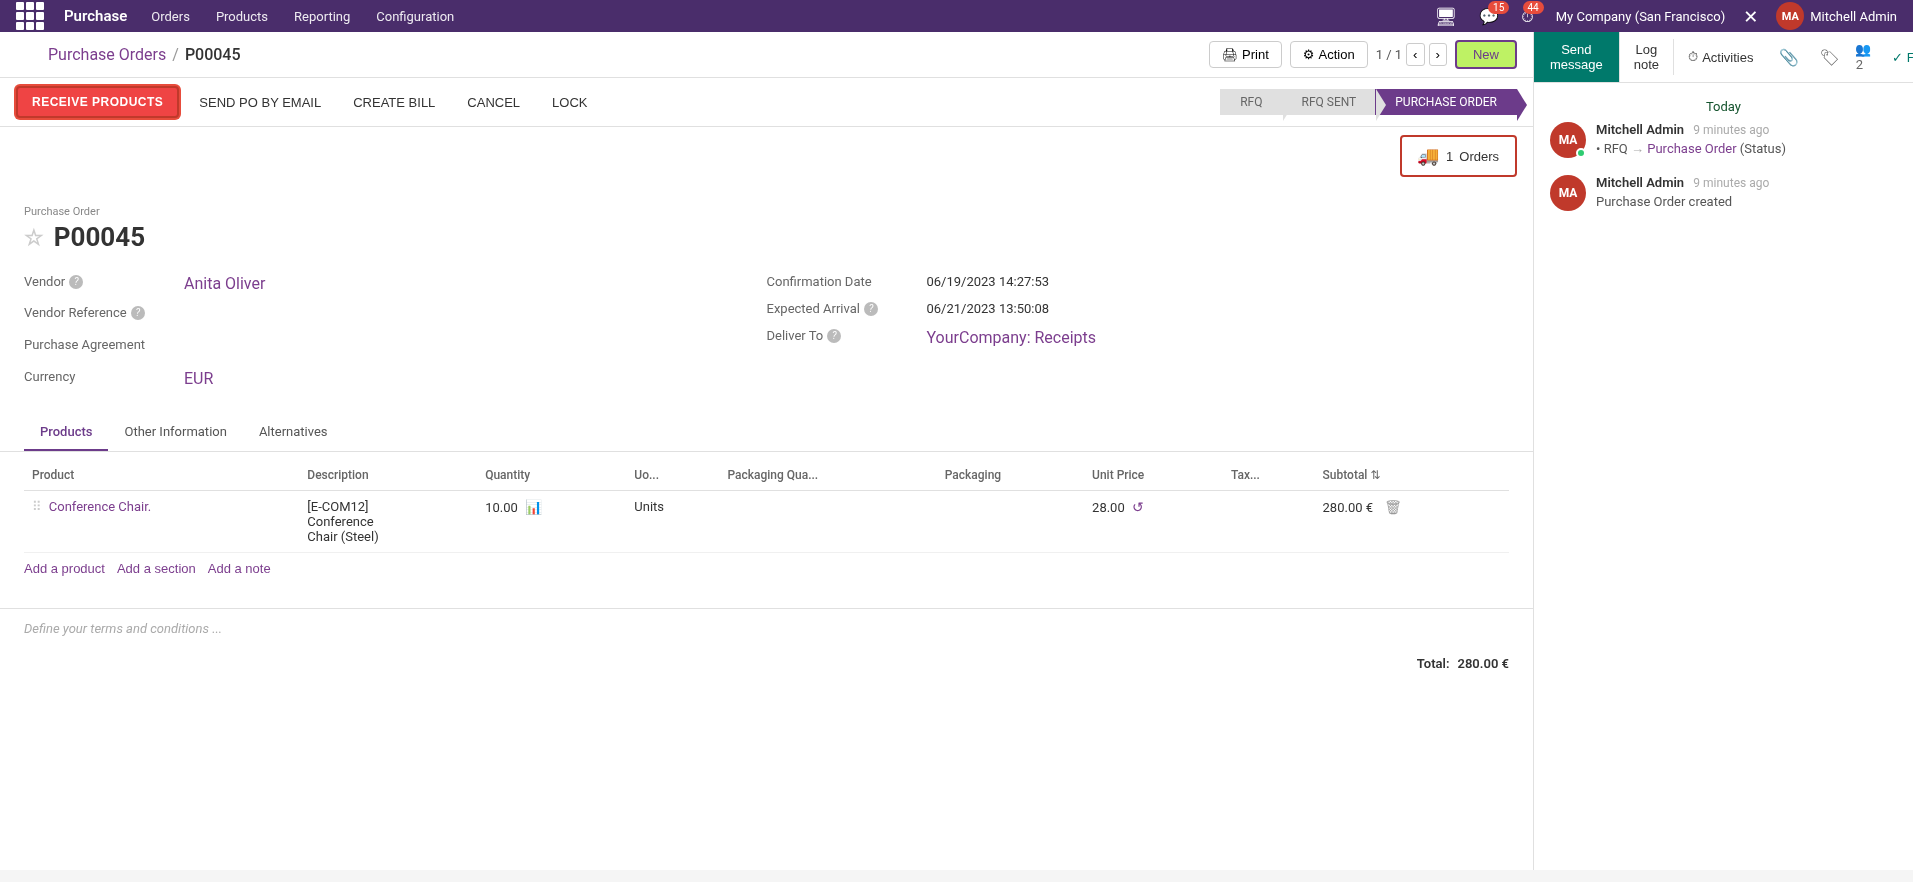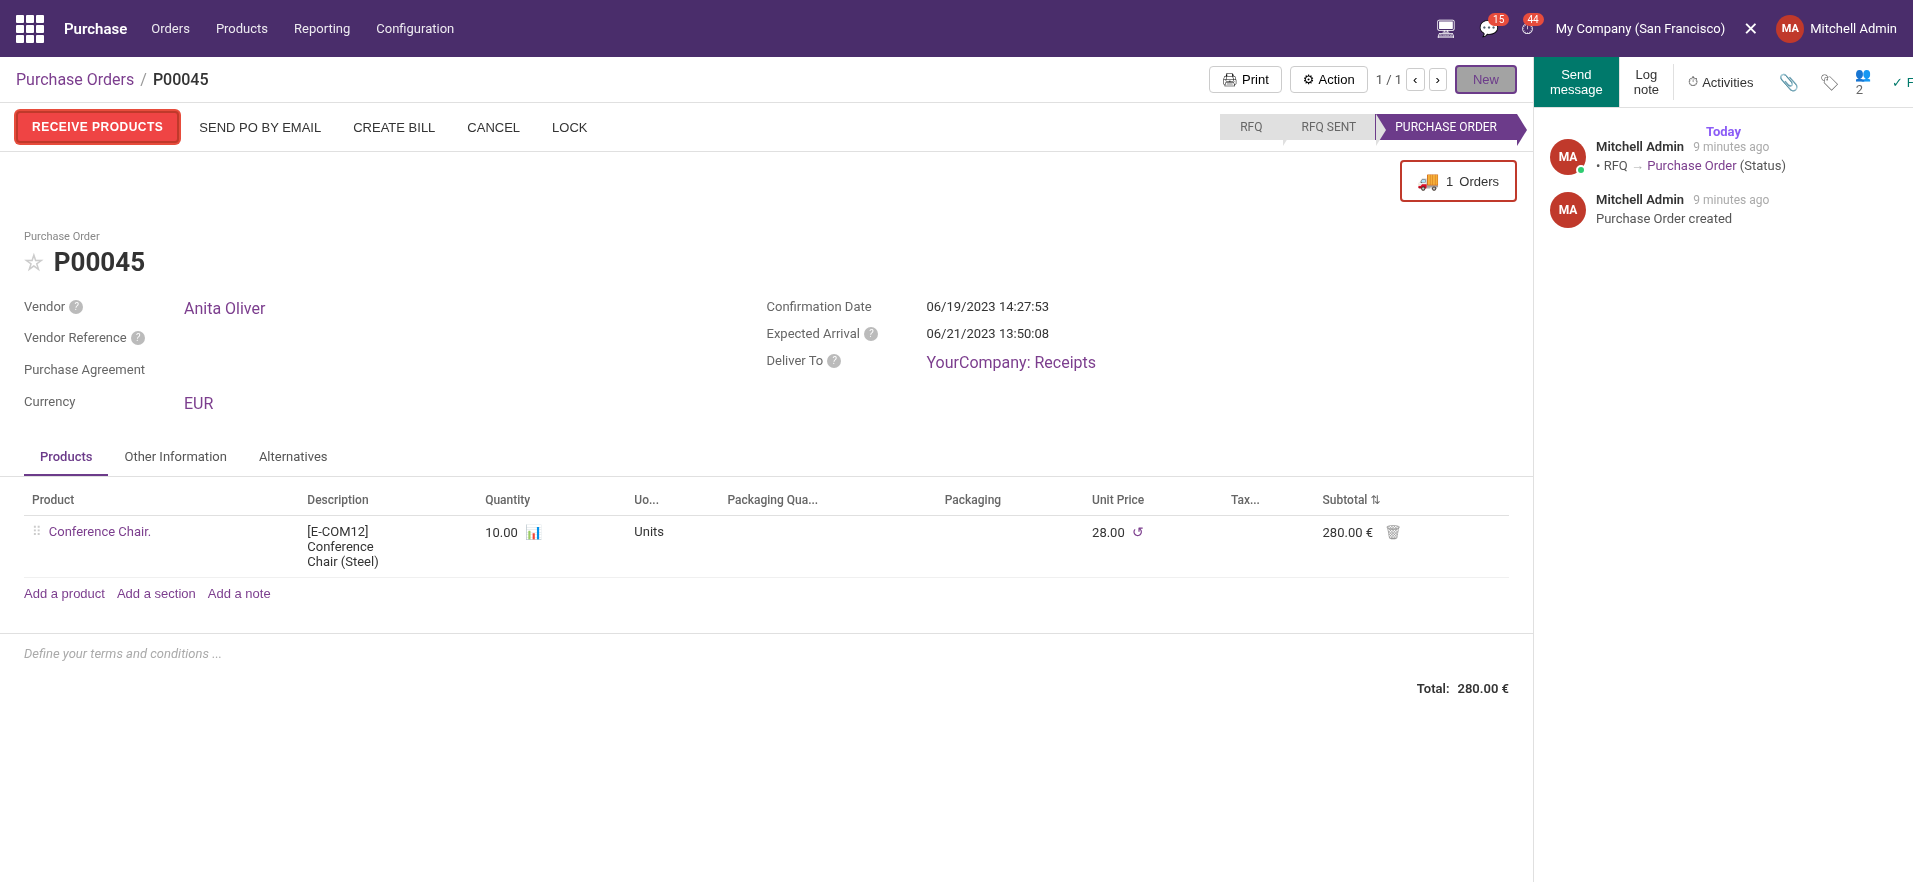--- a/index.html
+++ b/index.html
@@ -1,19 +1,19 @@
 <!DOCTYPE html>
 <html><head>
   <meta charset="utf-8">
   <style>
     * { box-sizing: border-box; margin: 0; padding: 0; }
     body { font-family: -apple-system, BlinkMacSystemFont, 'Segoe UI', Roboto, sans-serif; font-size: 13px; background: #f5f5f5; color: #333; height: 882px; overflow: hidden; }
 
     
-    .topbar { background: #4a2d6b; display: flex; align-items: center; height: 57px; padding: 0 8px; color: white; gap: 4px; }
+    .topbar { background: #4a2d6b; display: flex; align-items: center; height: 32px; padding: 0 8px; color: white; gap: 4px; }
     .topbar-logo { display: flex; align-items: center; gap: 6px; padding: 0 8px; cursor: pointer; }
     .topbar-logo-icon { display: grid; grid-template-columns: repeat(3,8px); grid-template-rows: repeat(3,8px); gap: 2px; }
     .topbar-logo-icon span { background: white; border-radius: 1px; width: 8px; height: 8px; display: block; }
     .topbar-app-name { font-size: 15px; font-weight: 600; color: white; padding: 0 8px; }
     .topbar-menu { display: flex; gap: 2px; flex: 1; }
     .topbar-menu-item { color: rgba(255,255,255,0.9); padding: 6px 12px; border-radius: 4px; cursor: pointer; font-size: 13px; }
     .topbar-right { display: flex; align-items: center; gap: 6px; margin-left: auto; }
     .topbar-icon-btn { color: white; padding: 4px 8px; cursor: pointer; font-size: 16px; position: relative; }
     .topbar-badge { background: #e74c3c; color: white; border-radius: 10px; padding: 1px 5px; font-size: 10px; position: absolute; top: -2px; right: -2px; }
     .topbar-company { color: white; font-size: 13px; padding: 0 8px; }
@@ -22,29 +22,29 @@
     .topbar-settings-icon { color: white; font-size: 18px; cursor: pointer; padding: 0 4px; }
 
     
     .main-layout { display: flex; height: calc(882px - 44px); }
 
     
     .content-area { flex: 1; overflow-y: auto; background: white; }
 
     
     .action-bar { display: flex; align-items: center; padding: 8px 16px; border-bottom: 1px solid #e0e0e0; background: white; gap: 8px; }
-    .breadcrumb { font-size: 16px; color: #333; display: flex; align-items: center; gap: 6px; flex: 1; }
+    .breadcrumb { font-size: 16px; color: #333; display: flex; align-items: center; gap: 6px; flex: 1; margin-left: 32px; }
     .breadcrumb-link { color: #7c3e8e; cursor: pointer; }
     .breadcrumb-sep { color: #999; }
     .breadcrumb-current { color: #333; font-weight: 500; }
     .action-bar-right { display: flex; align-items: center; gap: 8px; }
     .btn-print { background: white; border: 1px solid #ccc; padding: 5px 12px; border-radius: 4px; cursor: pointer; font-size: 13px; display: flex; align-items: center; gap: 4px; }
     .btn-action { background: white; border: 1px solid #ccc; padding: 5px 12px; border-radius: 4px; cursor: pointer; font-size: 13px; display: flex; align-items: center; gap: 4px; }
     .pagination { display: flex; align-items: center; gap: 4px; font-size: 13px; color: #555; }
-    .btn-new { background: #a3a3a3; border: 2px solid #6c3b8a; color: #6c3b8a; padding: 5px 16px; border-radius: 4px; cursor: pointer; font-size: 13px; font-weight: 500; }
+    .btn-new { background: #bef264; border: 2px solid #6c3b8a; color: #6c3b8a; padding: 5px 16px; border-radius: 4px; cursor: pointer; font-size: 13px; font-weight: 500; }
 
     
     .toolbar { display: flex; align-items: center; padding: 8px 16px; gap: 8px; border-bottom: 1px solid #e0e0e0; background: white; }
     .btn-receive { background: #ef4444; color: white; border: 2px solid #c0392b; padding: 7px 14px; border-radius: 4px; cursor: pointer; font-size: 12px; font-weight: 700; letter-spacing: 0.5px; box-shadow: 0 0 0 2px #e74c3c; }
     .btn-toolbar { background: white; border: none; color: #333; padding: 7px 12px; border-radius: 4px; cursor: pointer; font-size: 13px; }
     .toolbar-spacer { flex: 1; }
     .status-steps { display: flex; align-items: center; margin-left: auto; }
     .step { padding: 6px 20px; background: #e0e0e0; color: #666; font-size: 12px; position: relative; cursor: pointer; }
     .step:not(:first-child) { margin-left: -1px; }
     .step-active { background: #6c3b8a; color: white; }
@@ -95,21 +95,21 @@
     .btn-msg { background: #00796b; color: white; border: none; padding: 10px 16px; cursor: pointer; font-size: 13px; font-weight: 500; }
     .btn-log { background: white; border: none; border-left: 1px solid #e0e0e0; padding: 10px 14px; cursor: pointer; font-size: 13px; color: #333; }
     .right-panel-icons { display: flex; align-items: center; margin-left: auto; padding: 0 8px; gap: 12px; }
     .panel-icon-btn { color: #666; cursor: pointer; font-size: 16px; padding: 4px; }
     .panel-icon-count { font-size: 13px; color: #666; cursor: pointer; }
     .following-btn { color: #00796b; font-size: 13px; cursor: pointer; display: flex; align-items: center; gap: 4px; padding: 0 8px; }
     .btn-activities { background: white; border: none; border-left: 1px solid #e0e0e0; padding: 10px 14px; cursor: pointer; font-size: 13px; color: #333; display: flex; align-items: center; gap: 4px; }
 
     
     .chat-area { flex: 1; overflow-y: auto; padding: 16px; }
-    .chat-date-header { text-align: center; font-size: 13px; color: #8b5cf6; margin-bottom: 0; font-weight: 700; }
+    .chat-date-header { text-align: center; font-size: 13px; color: #14532d; margin-bottom: 8px; font-weight: 400; }
     .chat-message { display: flex; gap: 10px; margin-bottom: 16px; }
     .chat-avatar { width: 36px; height: 36px; border-radius: 50%; background: #c0392b; flex-shrink: 0; display: flex; align-items: center; justify-content: center; color: white; font-size: 12px; font-weight: bold; position: relative; }
     .avatar-dot { position: absolute; bottom: 0; right: 0; width: 10px; height: 10px; background: #2ecc71; border-radius: 50%; border: 2px solid white; }
     .chat-content { flex: 1; }
     .chat-author { font-weight: 600; font-size: 13px; color: #333; }
     .chat-time { color: #aaa; font-size: 12px; margin-left: 6px; }
     .chat-text { font-size: 13px; color: #555; margin-top: 2px; line-height: 1.5; }
     .chat-link { color: #7c3e8e; cursor: pointer; }
     .arrow-icon { color: #aaa; }
 

